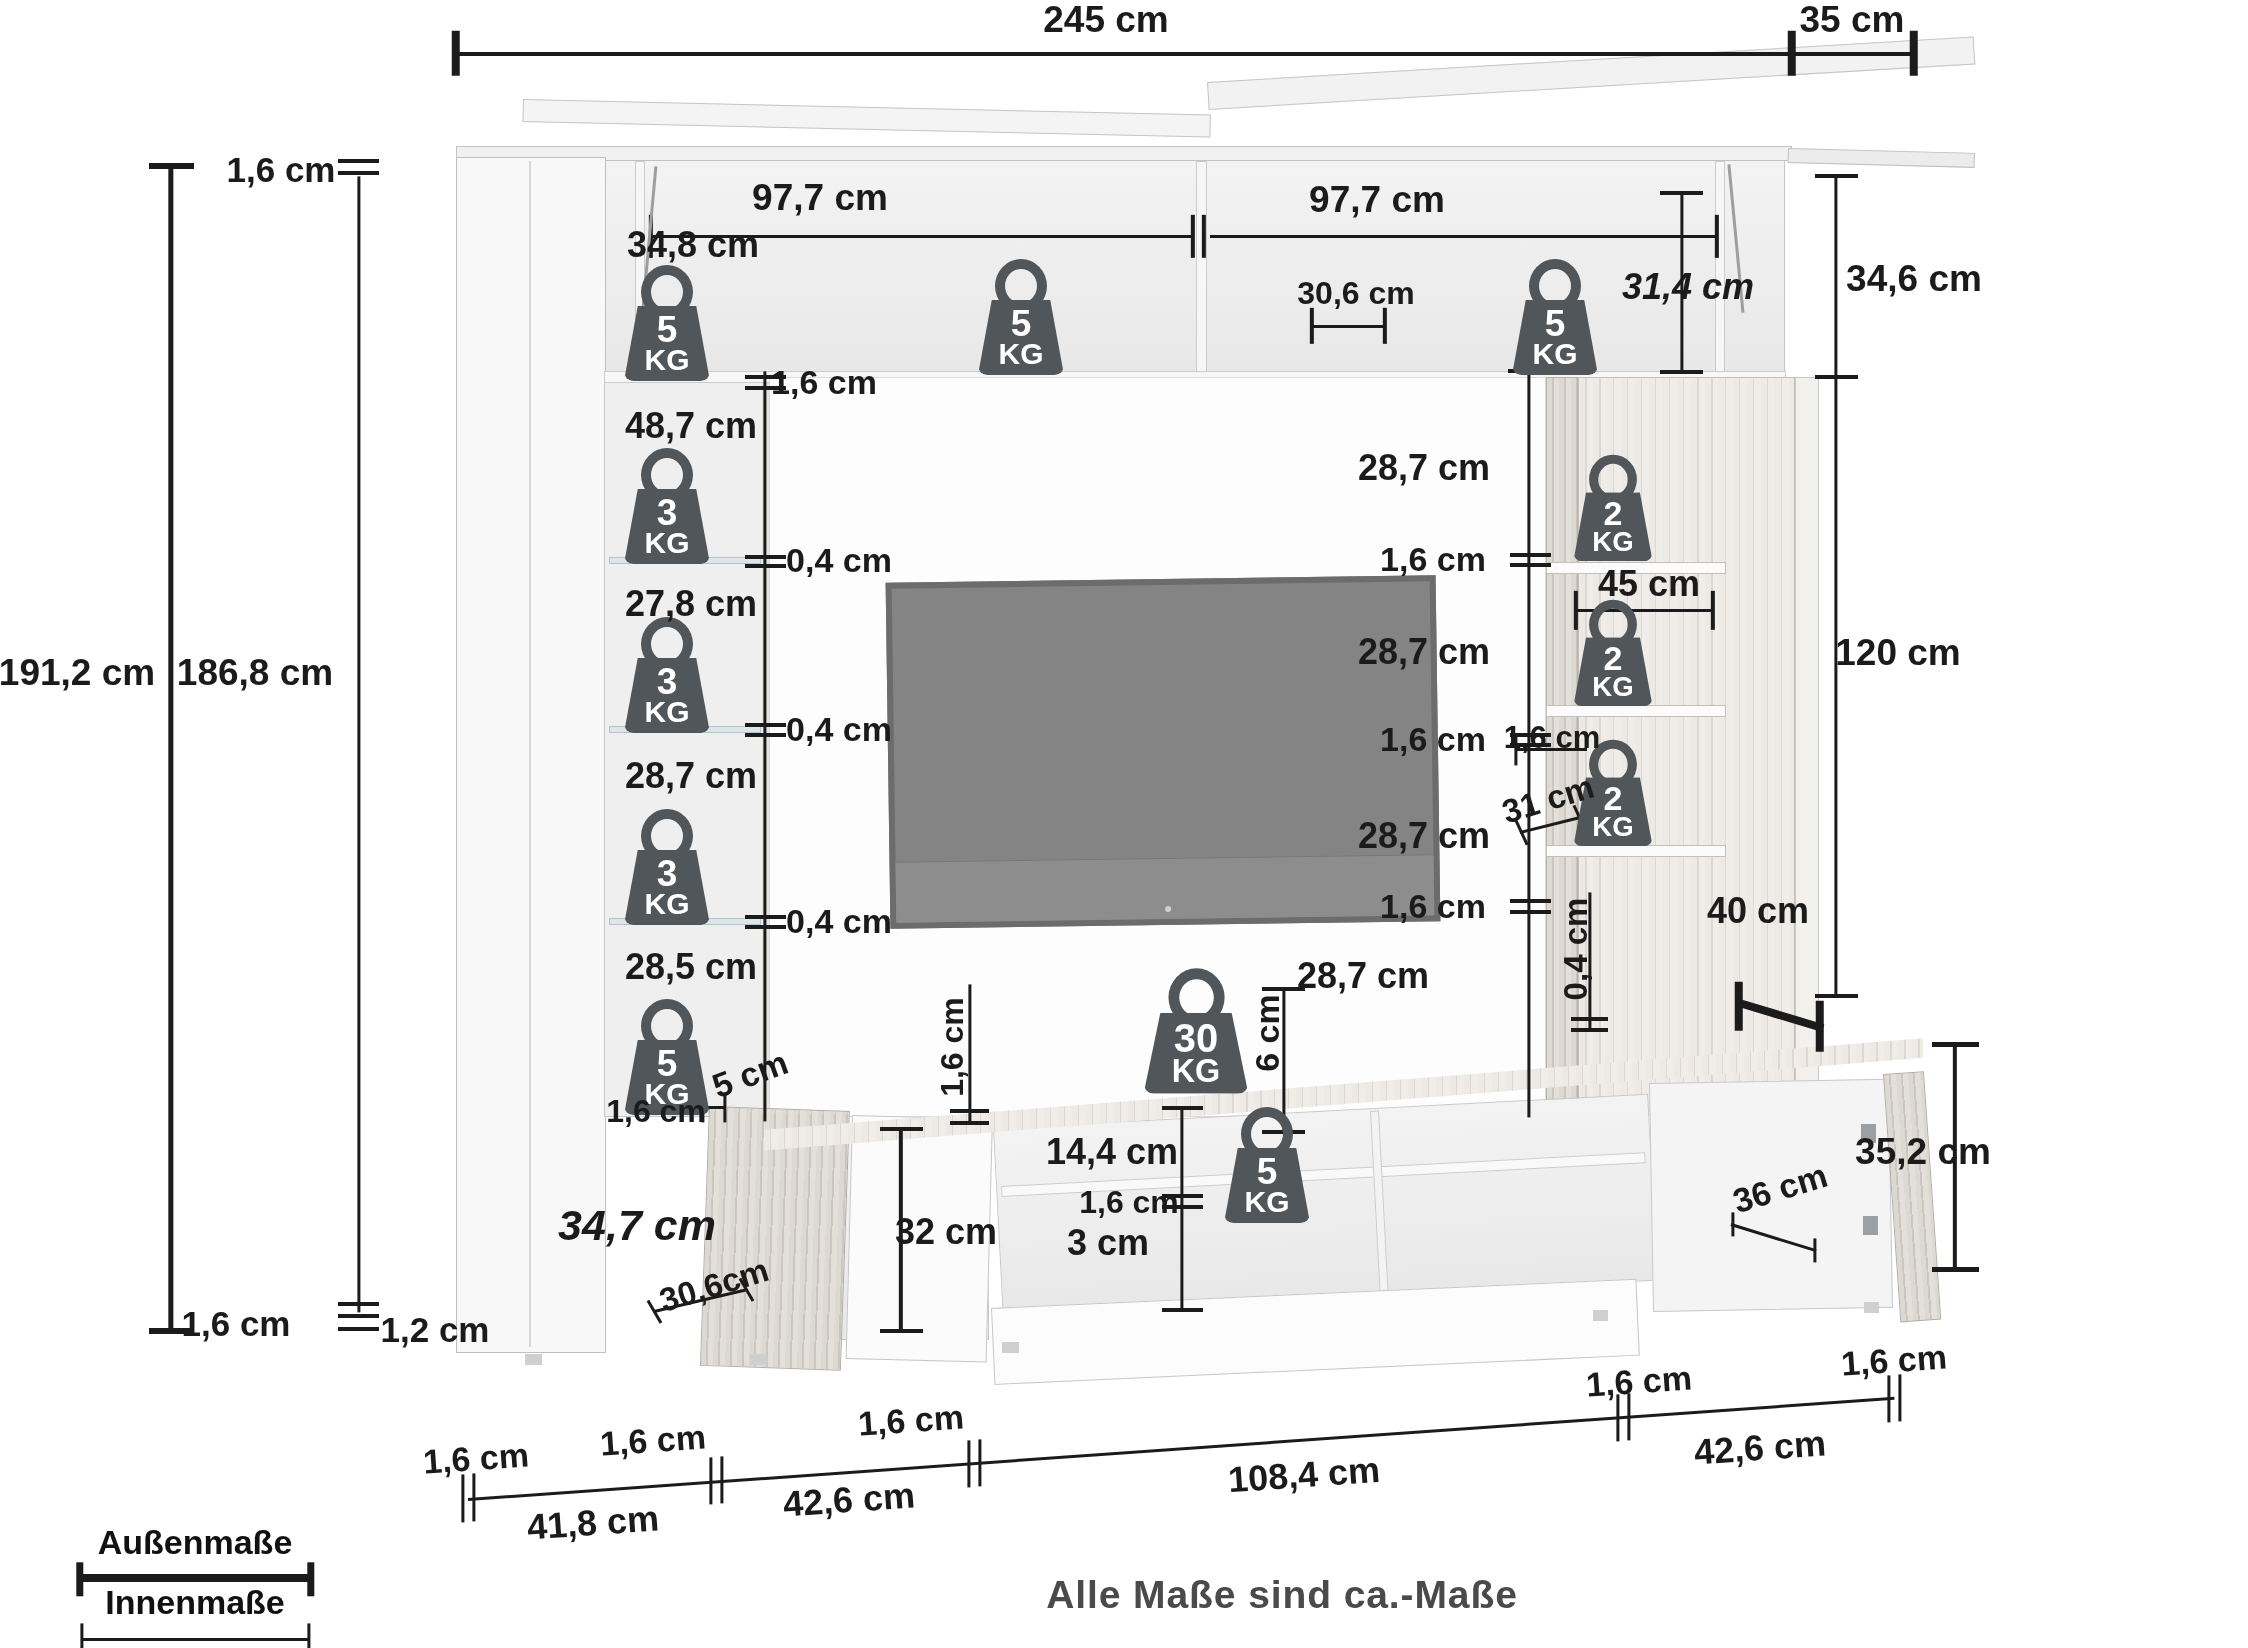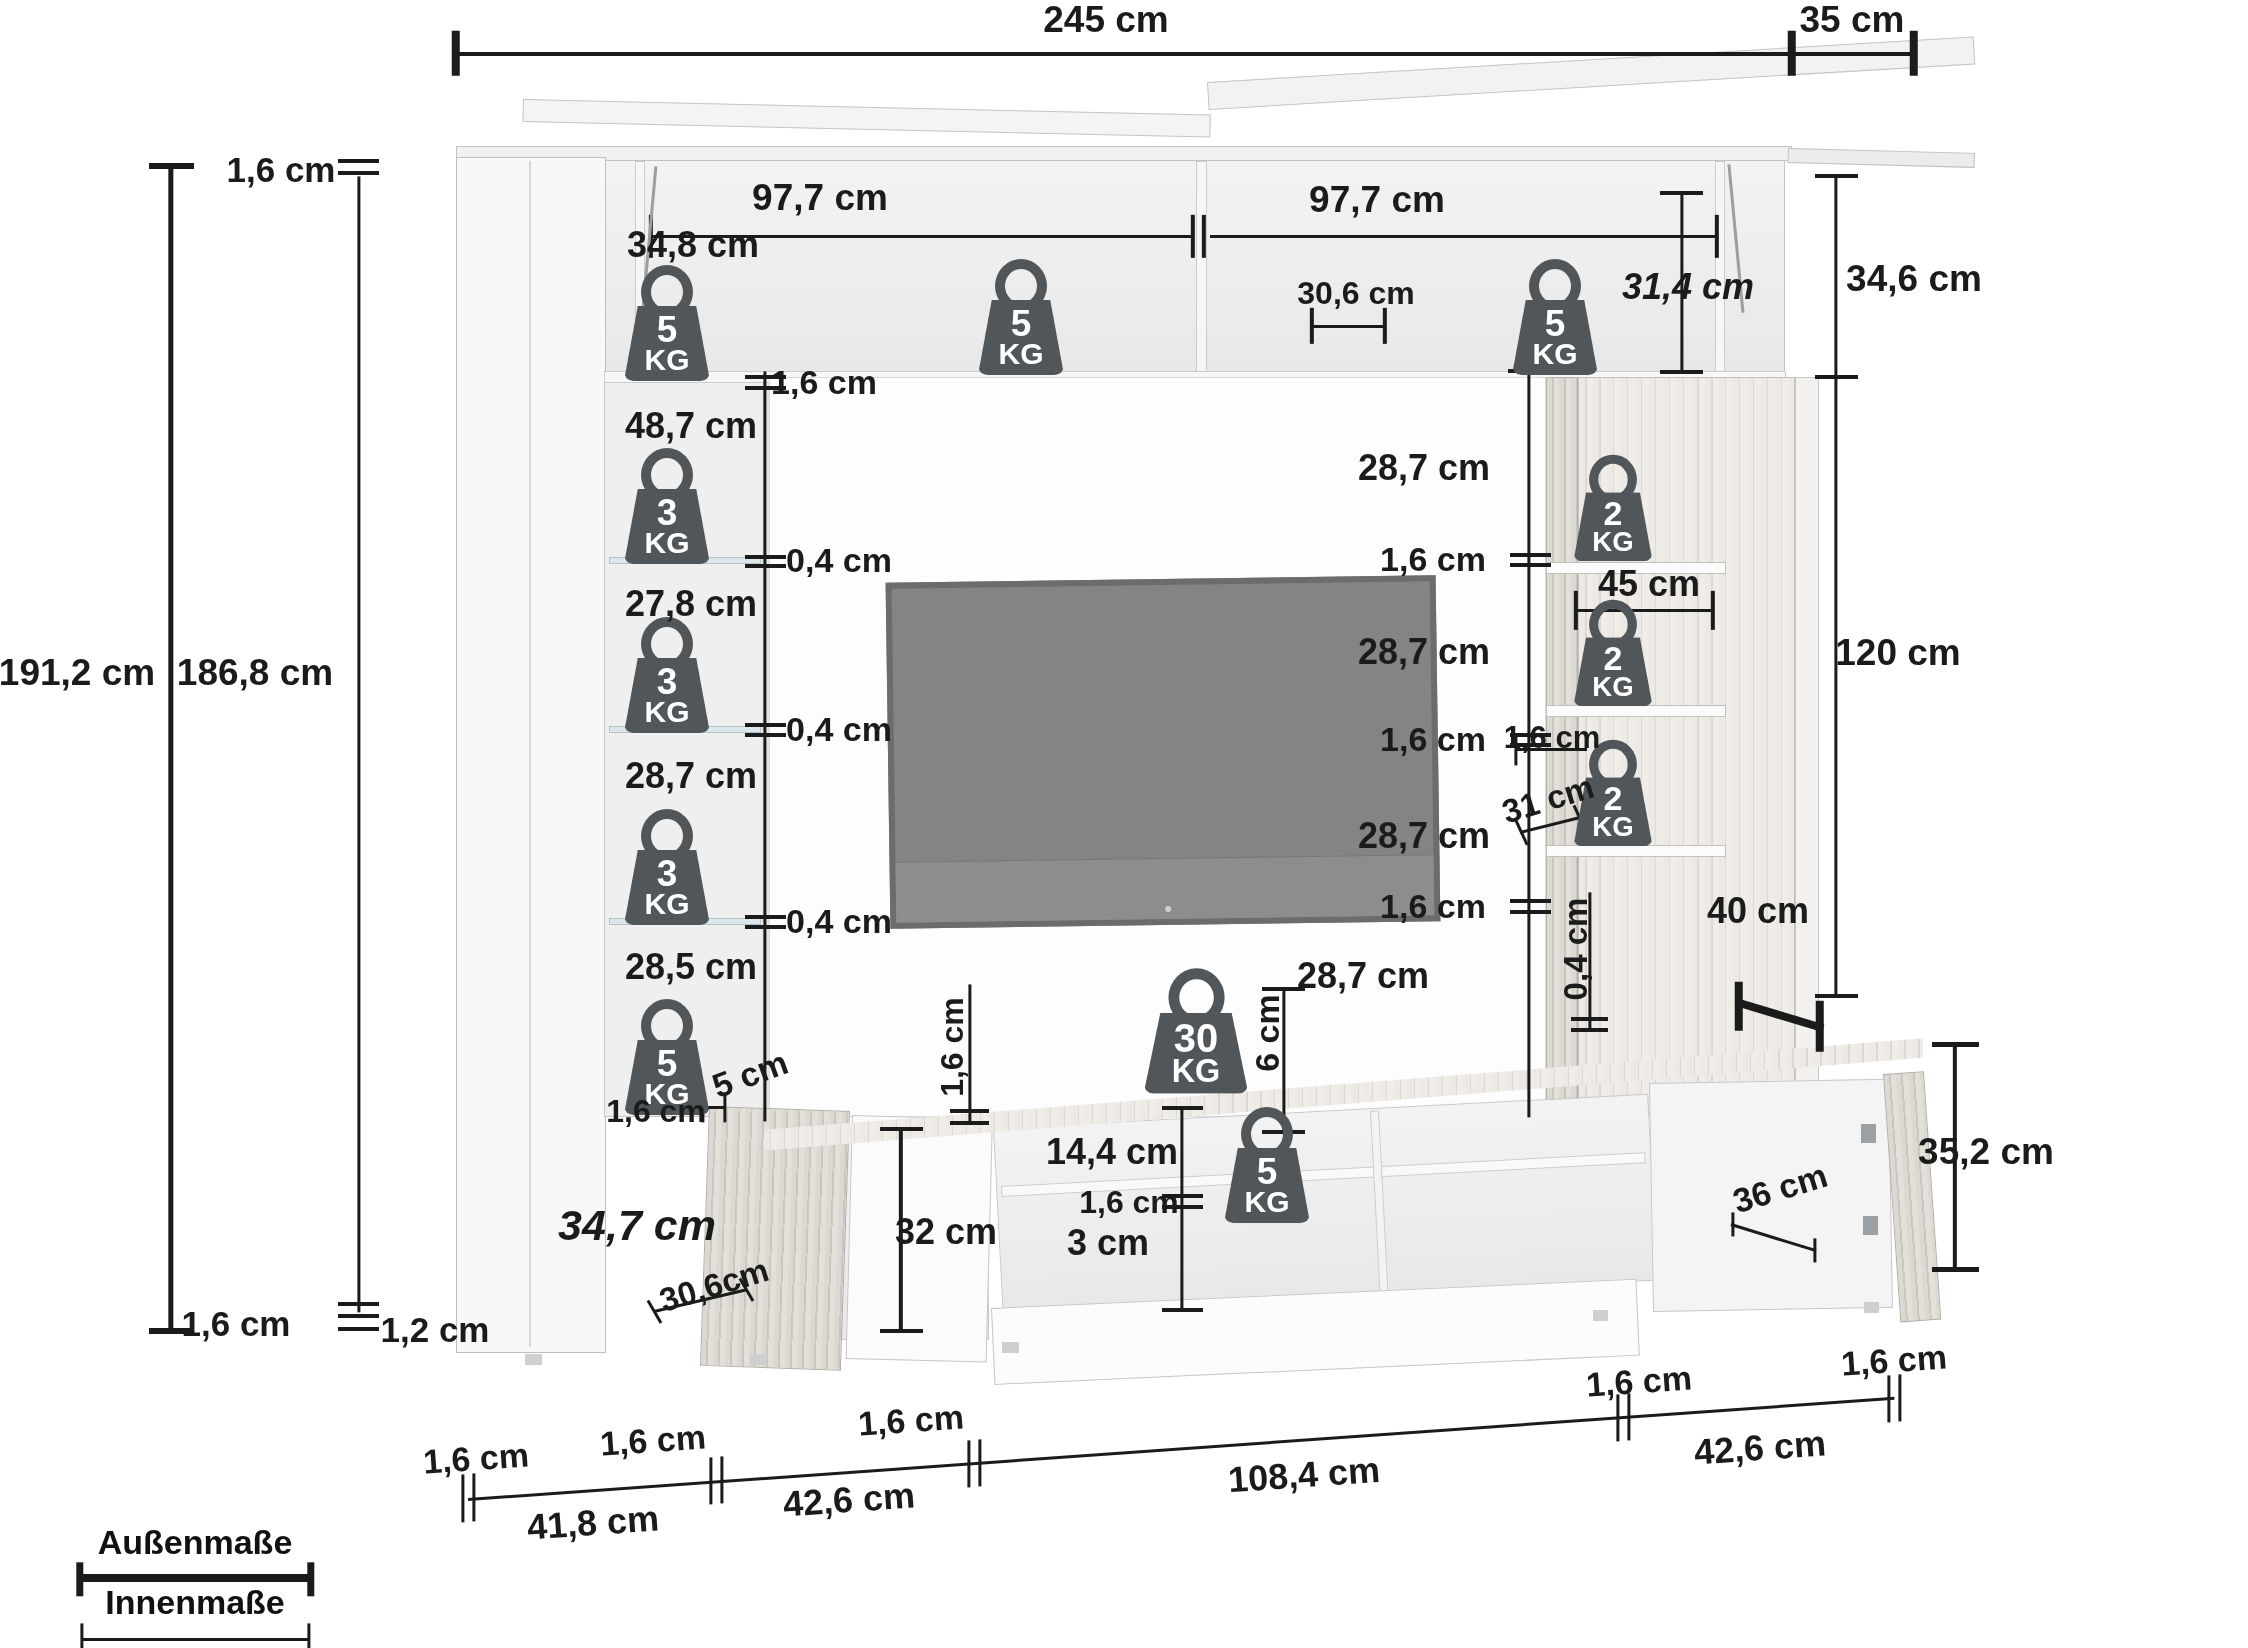--- a/index.html
+++ b/index.html
@@ -299,21 +299,21 @@
       <span class="lbl" style="left: 1424px; top: 836px; font-size: 36px;">28,7 cm</span>
       <span class="lbl" style="left: 1433px; top: 906px; font-size: 34px;">1,6 cm</span>
       <span class="lbl" style="left: 1363px; top: 976px; font-size: 36px;">28,7 cm</span>
       <span class="lbl" style="left: 1649px; top: 584px; font-size: 36px;">45 cm</span>
       <span class="lbl" style="left: 1552px; top: 737px; font-size: 31px;">1,6 cm</span>
       <span class="lbl" style="left: 1548px; top: 799px; font-size: 33px; transform: translate(-50%, -50%) rotate(-17deg);">31 cm</span>
       <span class="lbl" style="left: 1575px; top: 949px; font-size: 33px; transform: translate(-50%, -50%) rotate(-90deg);">0,4 cm</span>
       <span class="lbl" style="left: 1758px; top: 911px; font-size: 36px;">40 cm</span>
       <span class="lbl" style="left: 1914px; top: 278px; font-size: 37px;">34,6 cm</span>
       <span class="lbl" style="left: 1898px; top: 652px; font-size: 37px;">120 cm</span>
-      <span class="lbl" style="left: 1986px; top: 1151px; font-size: 37px;">35,2 cm</span>
+      <span class="lbl" style="left: 1923px; top: 1151px; font-size: 37px;">35,2 cm</span>
       <span class="lbl" style="left: 750px; top: 1074px; font-size: 34px; transform: translate(-50%, -50%) rotate(-20deg);">5 cm</span>
       <span class="lbl" style="left: 656px; top: 1111px; font-size: 32px;">1,6 cm</span>
       <span class="lbl" style="left: 637px; top: 1225px; font-size: 43px; font-style: italic;">34,7 cm</span>
       <span class="lbl" style="left: 714px; top: 1285px; font-size: 33px; transform: translate(-50%, -50%) rotate(-17deg);">30,6cm</span>
       <span class="lbl" style="left: 952px; top: 1047px; font-size: 32px; transform: translate(-50%, -50%) rotate(-90deg);">1,6 cm</span>
       <span class="lbl" style="left: 946px; top: 1232px; font-size: 36px;">32 cm</span>
       <span class="lbl" style="left: 1267px; top: 1033px; font-size: 34px; transform: translate(-50%, -50%) rotate(-90deg);">6 cm</span>
       <span class="lbl" style="left: 1112px; top: 1152px; font-size: 36px;">14,4 cm</span>
       <span class="lbl" style="left: 1129px; top: 1202px; font-size: 32px;">1,6 cm</span>
       <span class="lbl" style="left: 1108px; top: 1243px; font-size: 36px;">3 cm</span>
@@ -326,14 +326,15 @@
       <span class="lbl" style="left: 1304px; top: 1475px; font-size: 36px; transform: translate(-50%, -50%) rotate(-4deg);">108,4 cm</span>
       <span class="lbl" style="left: 1639px; top: 1381px; font-size: 34px; transform: translate(-50%, -50%) rotate(-4deg);">1,6 cm</span>
       <span class="lbl" style="left: 1760px; top: 1448px; font-size: 36px; transform: translate(-50%, -50%) rotate(-4deg);">42,6 cm</span>
       <span class="lbl" style="left: 1894px; top: 1360px; font-size: 34px; transform: translate(-50%, -50%) rotate(-4deg);">1,6 cm</span>
     </div>
 
   <div id="legend">
     <div class="t" style="left:195px;top:1542px">Außenmaße</div>
     <div class="t" style="left:195px;top:1602px">Innenmaße</div>
   </div>
+  <div id="footer" style="left:1282px;top:1595px">Alle Maße sind ca.-Maße</div>
 </div>
 
 
 </body></html>

